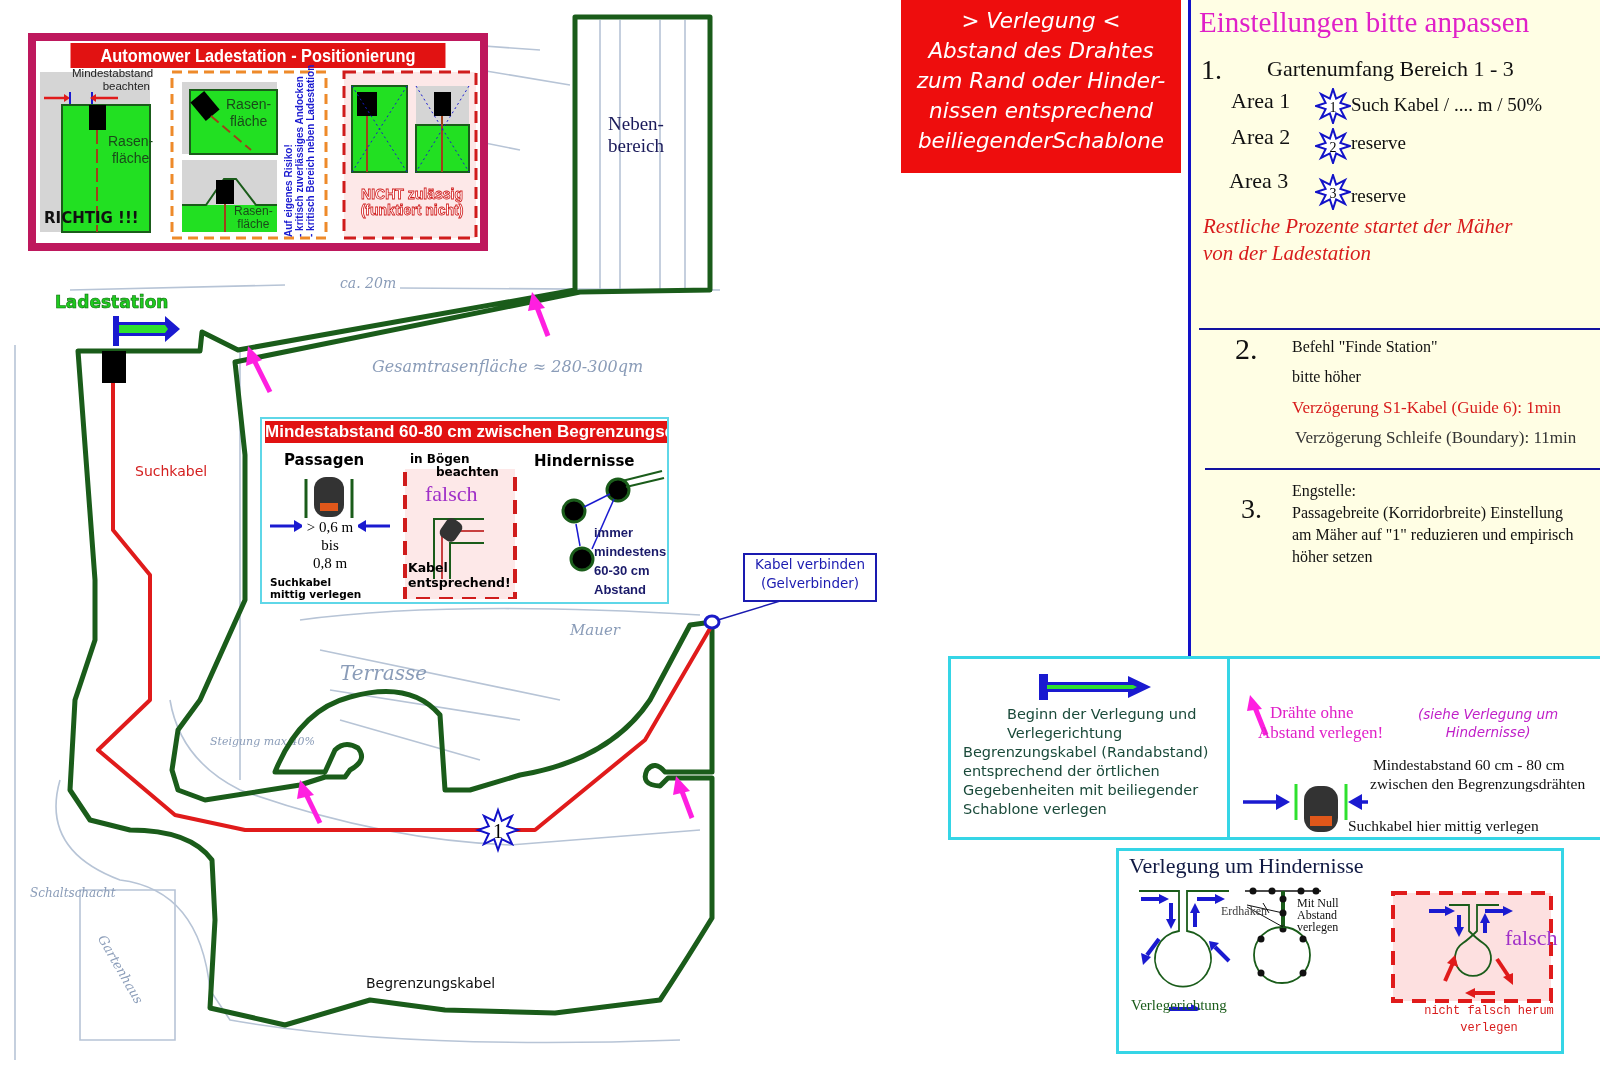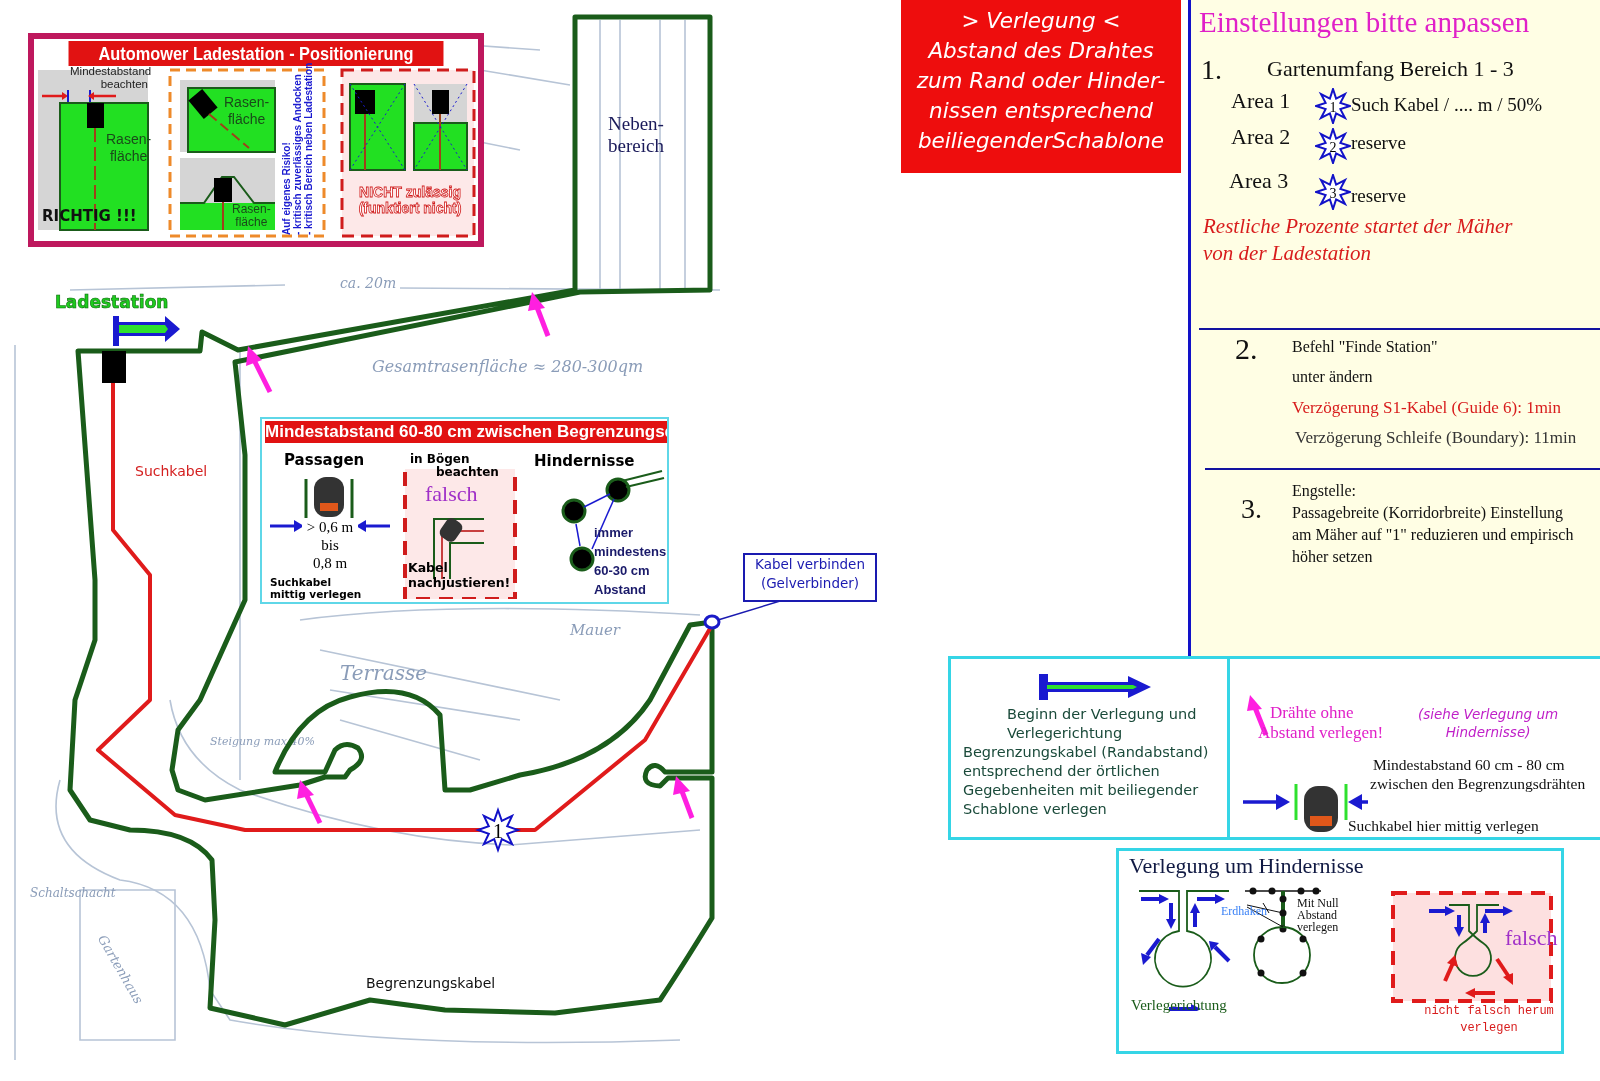--- a/index.html
+++ b/index.html
@@ -5,21 +5,21 @@
   html,body{margin:0;padding:0;background:#ffffff;}
   body{width:1600px;height:1081px;position:relative;overflow:hidden;font-family:"DejaVu Sans",sans-serif;}
   .abs{position:absolute;}
   #map{position:absolute;left:0;top:0;width:1600px;height:1081px;}
   .sketch{fill:none;stroke:#b7c4d6;stroke-width:1.6;}
   .bk{fill:none;stroke:#1a5c1a;stroke-width:5;stroke-linejoin:round;}
   .sk{fill:none;stroke:#e01b1b;stroke-width:4;stroke-linejoin:round;}
   .mg{stroke:#ff1fe0;stroke-width:5;fill:none;}
   .handtxt{font-family:"DejaVu Serif",serif;font-style:italic;fill:#8a9cb8;}
   
-  #panel-station{left:28px;top:33px;width:444px;height:202px;border:6px solid #be185d;background:#fff;}
+  #panel-station{left:28px;top:33px;width:444px;height:202px;border:8px solid #be185d;background:#fff;}
   #panel-station .hdr{background:#e11212;color:#fff;font-family:"Liberation Sans",sans-serif;font-weight:bold;font-size:19px;text-align:center;height:25px;line-height:25px;margin:2px 4px 0 4px;transform:scaleX(0.86);}
   .rb{font-family:"Liberation Sans",sans-serif;}
   
   #verlegung-box{left:901px;top:0;width:280px;height:173px;background:#ee0d0d;color:#fff;font-family:"DejaVu Sans",sans-serif;font-style:italic;font-size:21.5px;text-align:center;line-height:30px;padding-top:6px;box-sizing:border-box;}
   
   #settings{left:1188px;top:0;width:412px;height:660px;background:#fffee4;border-left:3px solid #1212c8;font-family:"Liberation Serif",serif;}
   #settings .title{position:absolute;left:8px;top:6px;color:#e020c8;font-size:29px;white-space:nowrap;}
   #settings .t{position:absolute;white-space:nowrap;color:#111;}
   #settings .hr{position:absolute;height:2px;background:#1212a0;}
   .star{position:absolute;}
@@ -200,21 +200,21 @@
   <div class="t" style="left:160px;top:185px;font-size:19px;">reserve</div>
 
   <div class="t" style="left:12px;top:213px;font-size:21px;font-style:italic;color:#d81c1c;line-height:27px;">
     <div>Restliche Prozente  startet der Mäher</div>
     <div>von der Ladestation</div>
   </div>
   <div class="hr" style="left:8px;top:328px;width:404px;"></div>
 
   <div class="t" style="left:44px;top:332px;font-size:30px;">2.</div>
   <div class="t" style="left:101px;top:338px;font-size:16px;">Befehl "Finde Station"</div>
-  <div class="t" style="left:101px;top:368px;font-size:16px;">unter ändern</div>
+  <div class="t" style="left:101px;top:368px;font-size:16px;">bitte höher</div>
   <div class="t" style="left:101px;top:398px;font-size:17px;color:#d81c1c;">Verzögerung S1-Kabel (Guide 6): 1min</div>
   <div class="t" style="left:104px;top:428px;font-size:17px;color:#333;">Verzögerung Schleife (Boundary): 11min</div>
   <div class="hr" style="left:14px;top:468px;width:398px;"></div>
 
   <div class="t" style="left:50px;top:493px;font-size:28px;">3.</div>
   <div class="t" style="left:101px;top:480px;font-size:16px;line-height:22px;">
     <div>Engstelle:</div>
     <div>Passagebreite (Korridorbreite) Einstellung</div>
     <div>am Mäher auf "1" reduzieren und empirisch</div>
     <div>höher setzen</div>
@@ -256,21 +256,21 @@
     <div>Suchkabel</div>
     <div>mittig verlegen</div>
   </div>
   <div class="abs bold" style="left:148px;top:34px;font-size:12px;line-height:13px;">
     <div>in Bögen</div>
     <div style="padding-left:26px;">beachten</div>
   </div>
   <div class="abs serif" style="left:163px;top:62px;font-size:22px;color:#a030c8;">falsch</div>
   <div class="abs bold" style="left:146px;top:141px;font-size:12.5px;line-height:15px;">
     <div>Kabel</div>
-    <div>nachjustieren!</div>
+    <div>entsprechend!</div>
   </div>
   <div class="abs bold" style="left:272px;top:33px;font-size:15px;">Hindernisse</div>
   <div class="abs rb" style="left:332px;top:104px;font-size:13px;font-weight:bold;color:#1a1a6a;line-height:19px;">
     <div>immer</div>
     <div>mindestens</div>
     <div>60-30 cm</div>
     <div>Abstand</div>
   </div>
 </div>
 
@@ -380,21 +380,21 @@
     </g>
     <g fill="#e01b1b" stroke="#e01b1b" stroke-width="4">
       <line x1="326" y1="100" x2="334" y2="82"></line>
         <polygon points="328,82 336,74 339,86" stroke="none"></polygon>
       <line x1="378" y1="78" x2="390" y2="96"></line>
         <polygon points="384,96 394,104 394,92" stroke="none"></polygon>
       <line x1="376" y1="112" x2="354" y2="112"></line>
         <polygon points="356,107 346,112 356,117" stroke="none"></polygon>
     </g>
   </svg>
-  <div class="abs serif" style="left:102px;top:53px;font-size:12px;color:#3b82f6;">Erdhaken</div>
+  <div class="abs serif" style="left:102px;top:53px;font-size:12px;color:#404040;">Erdhaken</div>
   <div class="abs serif" style="left:178px;top:46px;font-size:12px;line-height:12px;color:#111;">
     <div>Mit Null</div>
     <div>Abstand</div>
     <div>verlegen</div>
   </div>
   <div class="abs serif" style="left:386px;top:74px;font-size:22px;color:#a030c8;">falsch</div>
   <div class="abs serif" style="left:12px;top:146px;font-size:15px;color:#1a5c1a;">Verlegerichtung</div>
   <div class="abs serif" style="left:300px;top:152px;width:140px;text-align:center;font-size:12px;line-height:17px;color:#d81c1c;font-family:Liberation Mono, monospace;">
     <div>nicht falsch herum</div>
     <div>verlegen</div>

